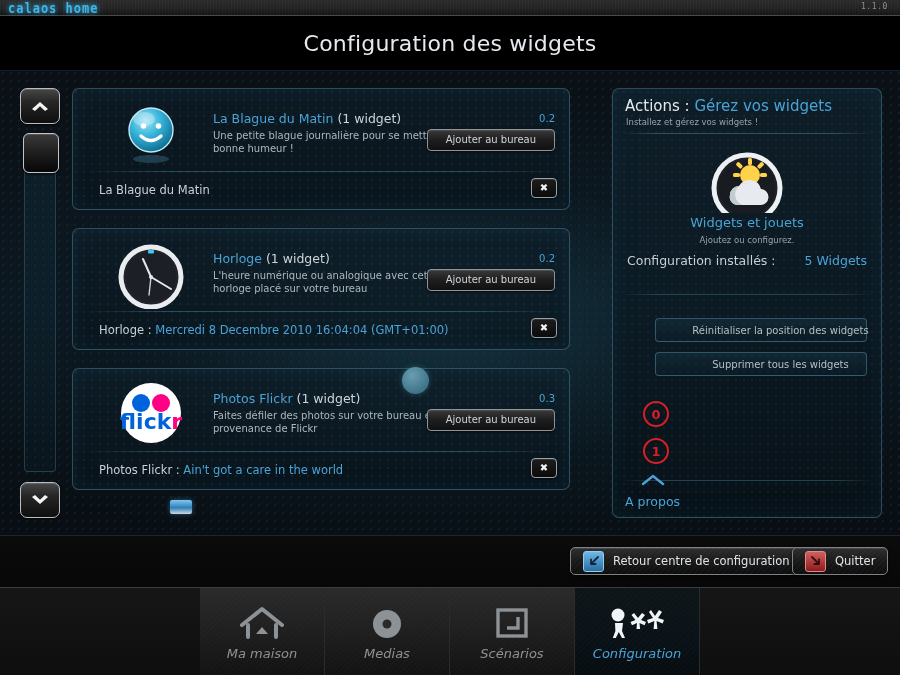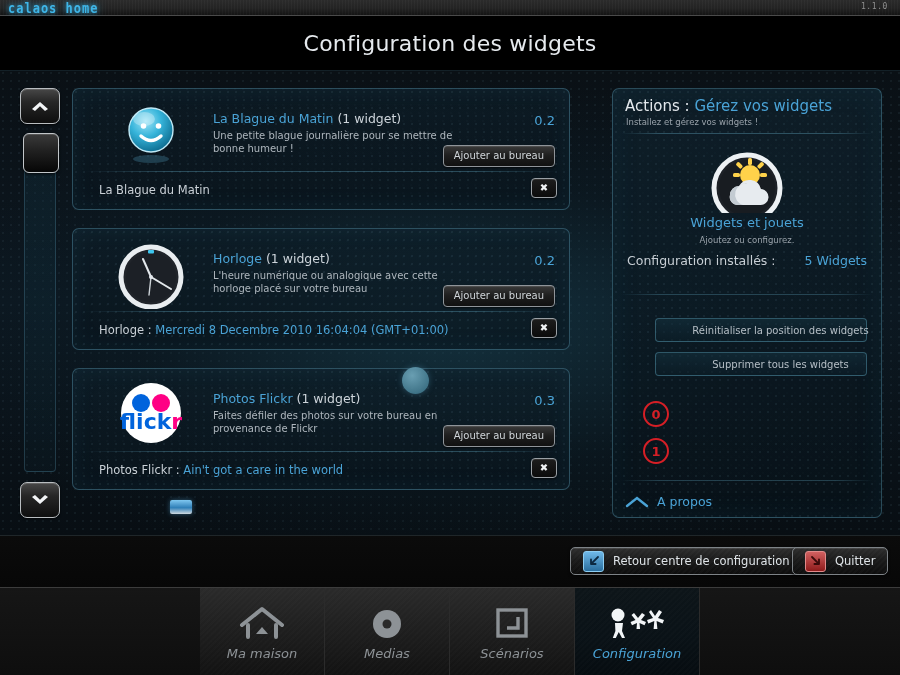--- a/index.html
+++ b/index.html
@@ -110,25 +110,25 @@
   }
   .wtitle{
     position:absolute;left:140px;top:22px;font-size:12.5px;color:#cdd4da;white-space:nowrap;
   }
   .wtitle b{color:#4aa3d6;font-weight:400;}
   .wdesc{
     position:absolute;left:140px;top:40px;width:250px;
     font-size:10px;line-height:13px;color:#aeb6bd;
   }
   .wver{
-    position:absolute;right:14px;top:24px;font-size:13px;color:#4aa3d6;
+    position:absolute;right:14px;top:24px;font-size:10px;color:#4aa3d6;
   }
   .addbtn{
-    position:absolute;right:14px;top:56px;
-    padding:4px 10px 5px;border-radius:4px;box-sizing:border-box;
+    position:absolute;right:14px;top:40px;
+    padding:4px 18px 5px;border-radius:4px;box-sizing:border-box;
     background:linear-gradient(180deg,#3a3a3a 0%,#202020 45%,#101010 100%);
     border:1px solid #8f9499;
     font-size:10px;color:#cfd4d8;white-space:nowrap;
     box-shadow:0 1px 2px rgba(0,0,0,.6), inset 0 1px 0 rgba(255,255,255,.1);
   }
   .row-bot{position:relative;height:39px;}
   .instlabel{
     position:absolute;left:26px;top:12px;font-size:11.5px;color:#c9d0d6;white-space:nowrap;
   }
   .instlabel em{font-style:normal;color:#4aa3d6;}
@@ -191,21 +191,21 @@
     border:2.5px solid #d61f26;box-sizing:border-box;
     display:flex;align-items:center;justify-content:center;
     font-size:13px;font-weight:700;color:#d61f26;
     background:transparent;
   }
   .m0{left:30px;top:312px;}
   .m1{left:30px;top:349px;}
   .act-sep3{position:absolute;left:8px;right:8px;bottom:36px;height:1px;
     background:linear-gradient(90deg,rgba(92,160,185,0),rgba(92,160,185,.32) 15%,rgba(92,160,185,.32) 85%,rgba(92,160,185,0));}
   .apropos{position:absolute;left:12px;bottom:8px;display:flex;align-items:center;gap:8px;
-    font-size:12.5px;color:#4aa3d6;}
+    font-size:12.5px;color:#4aa3d6;flex-direction:column;}
 
   
   .footstrip{
     position:absolute;left:0;top:535px;width:900px;height:52px;
     background:linear-gradient(180deg,#0b0b0b 0%,#070707 100%);
     border-top:1px solid rgba(120,150,165,.22);
   }
   .fbtn{
     position:absolute;top:11px;height:28px;box-sizing:border-box;
     border-radius:5px;

